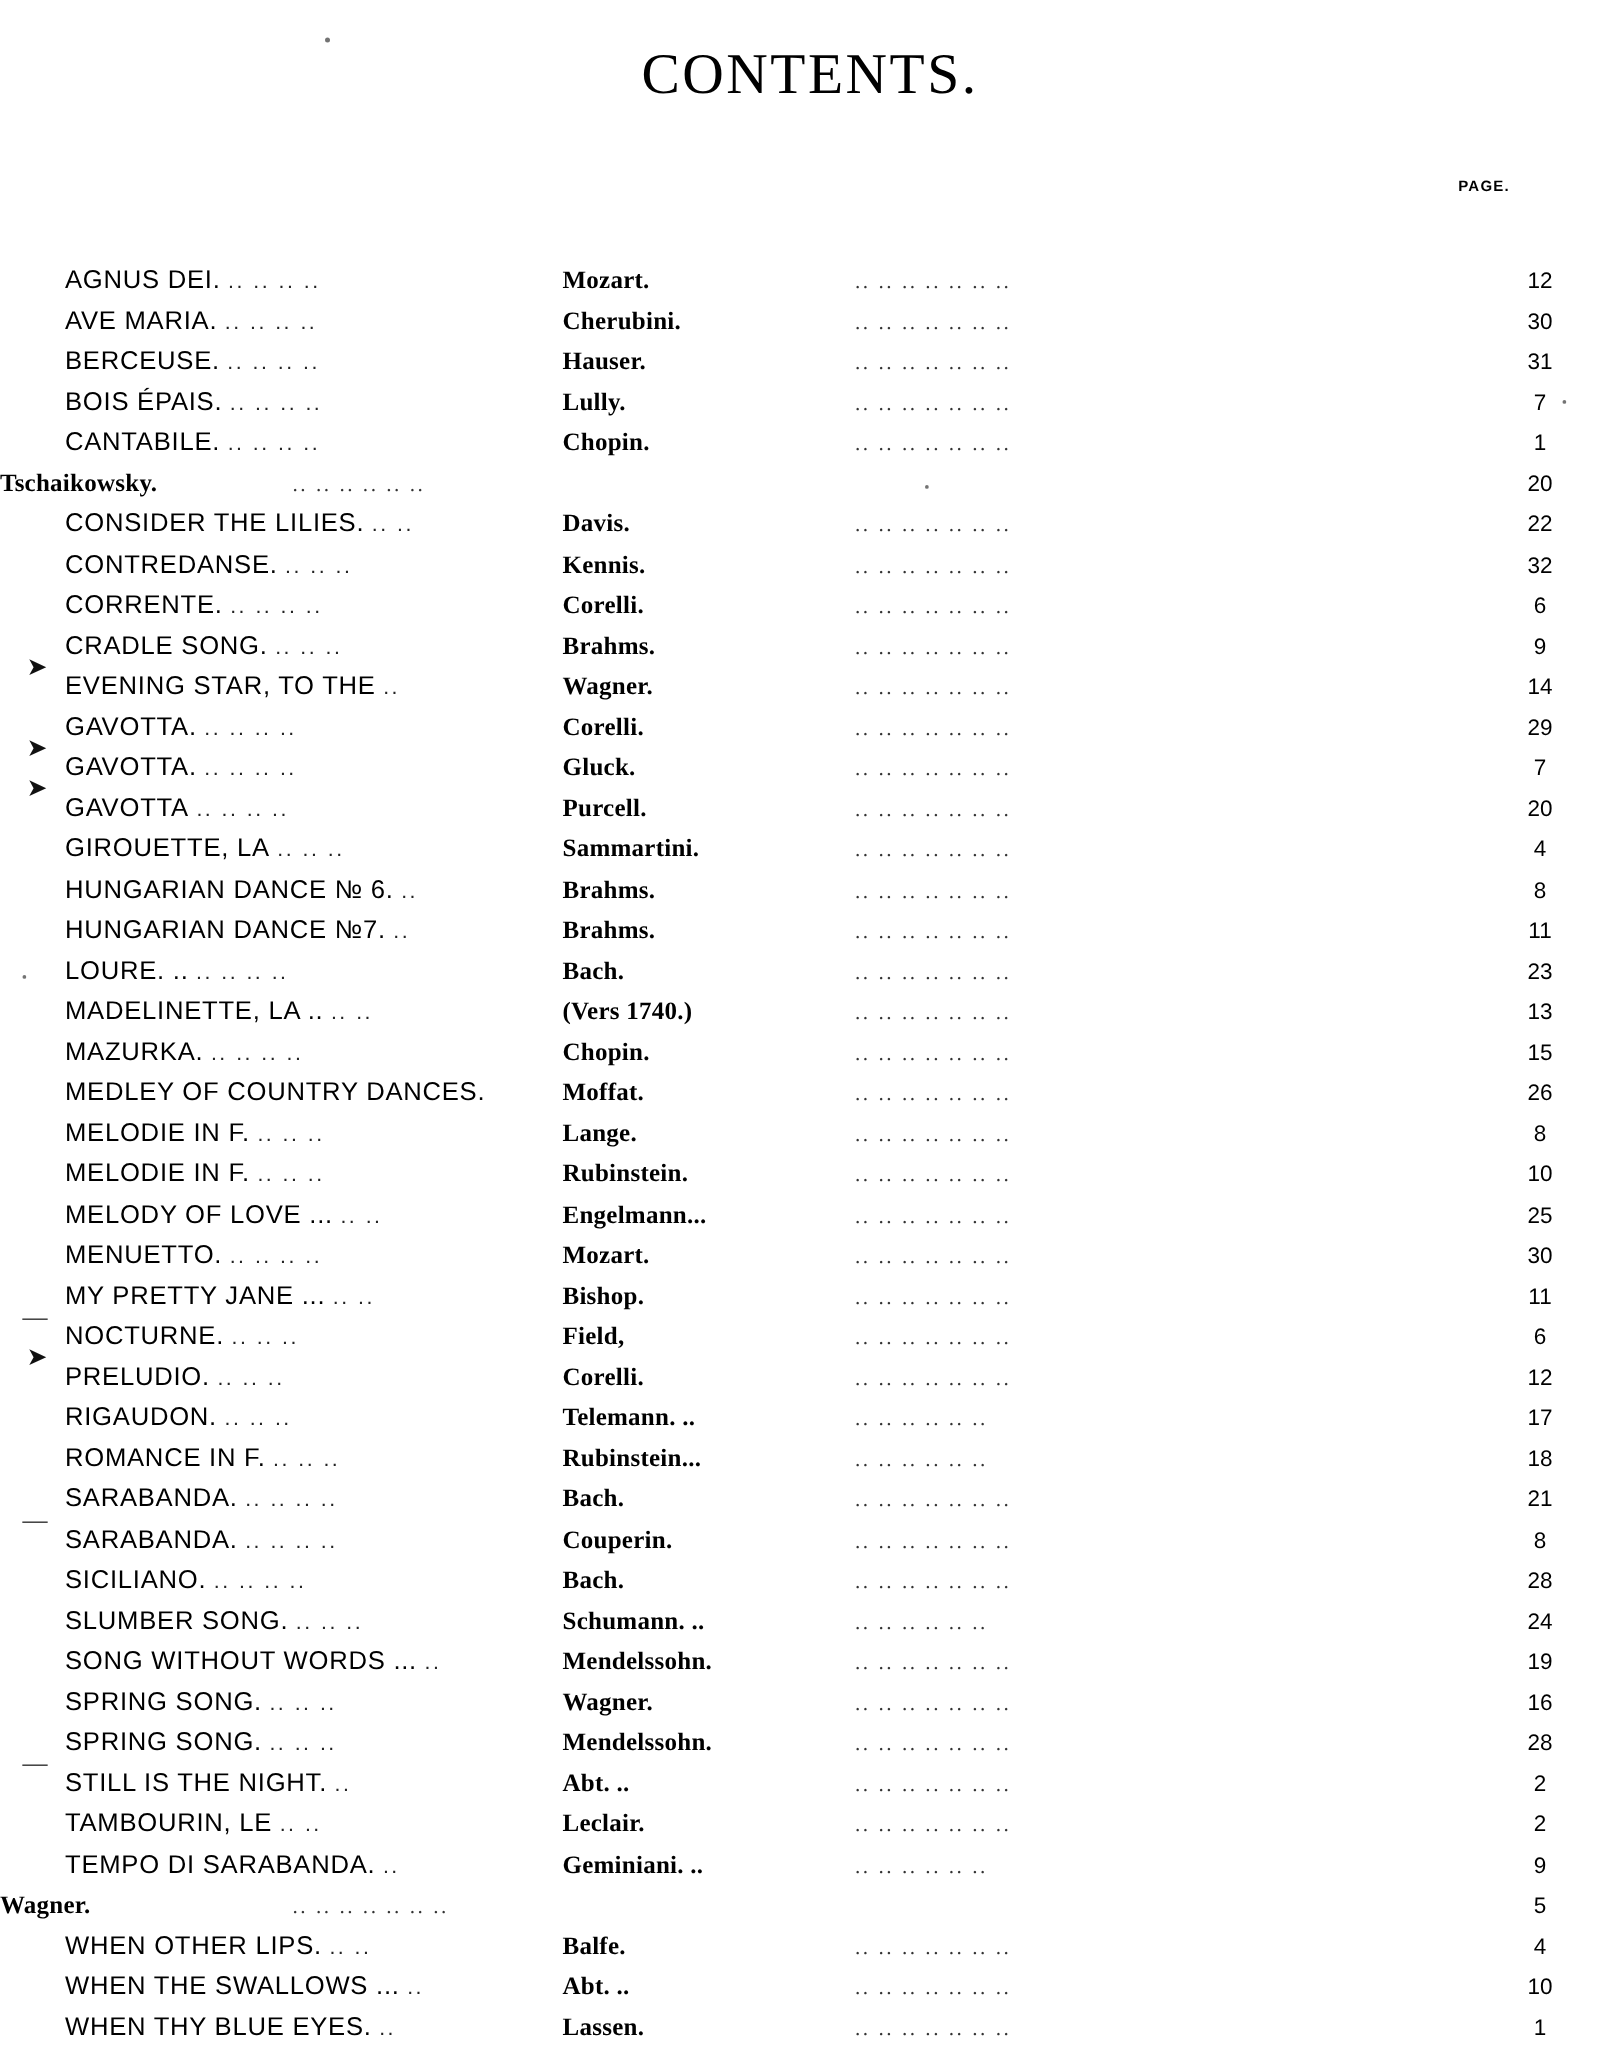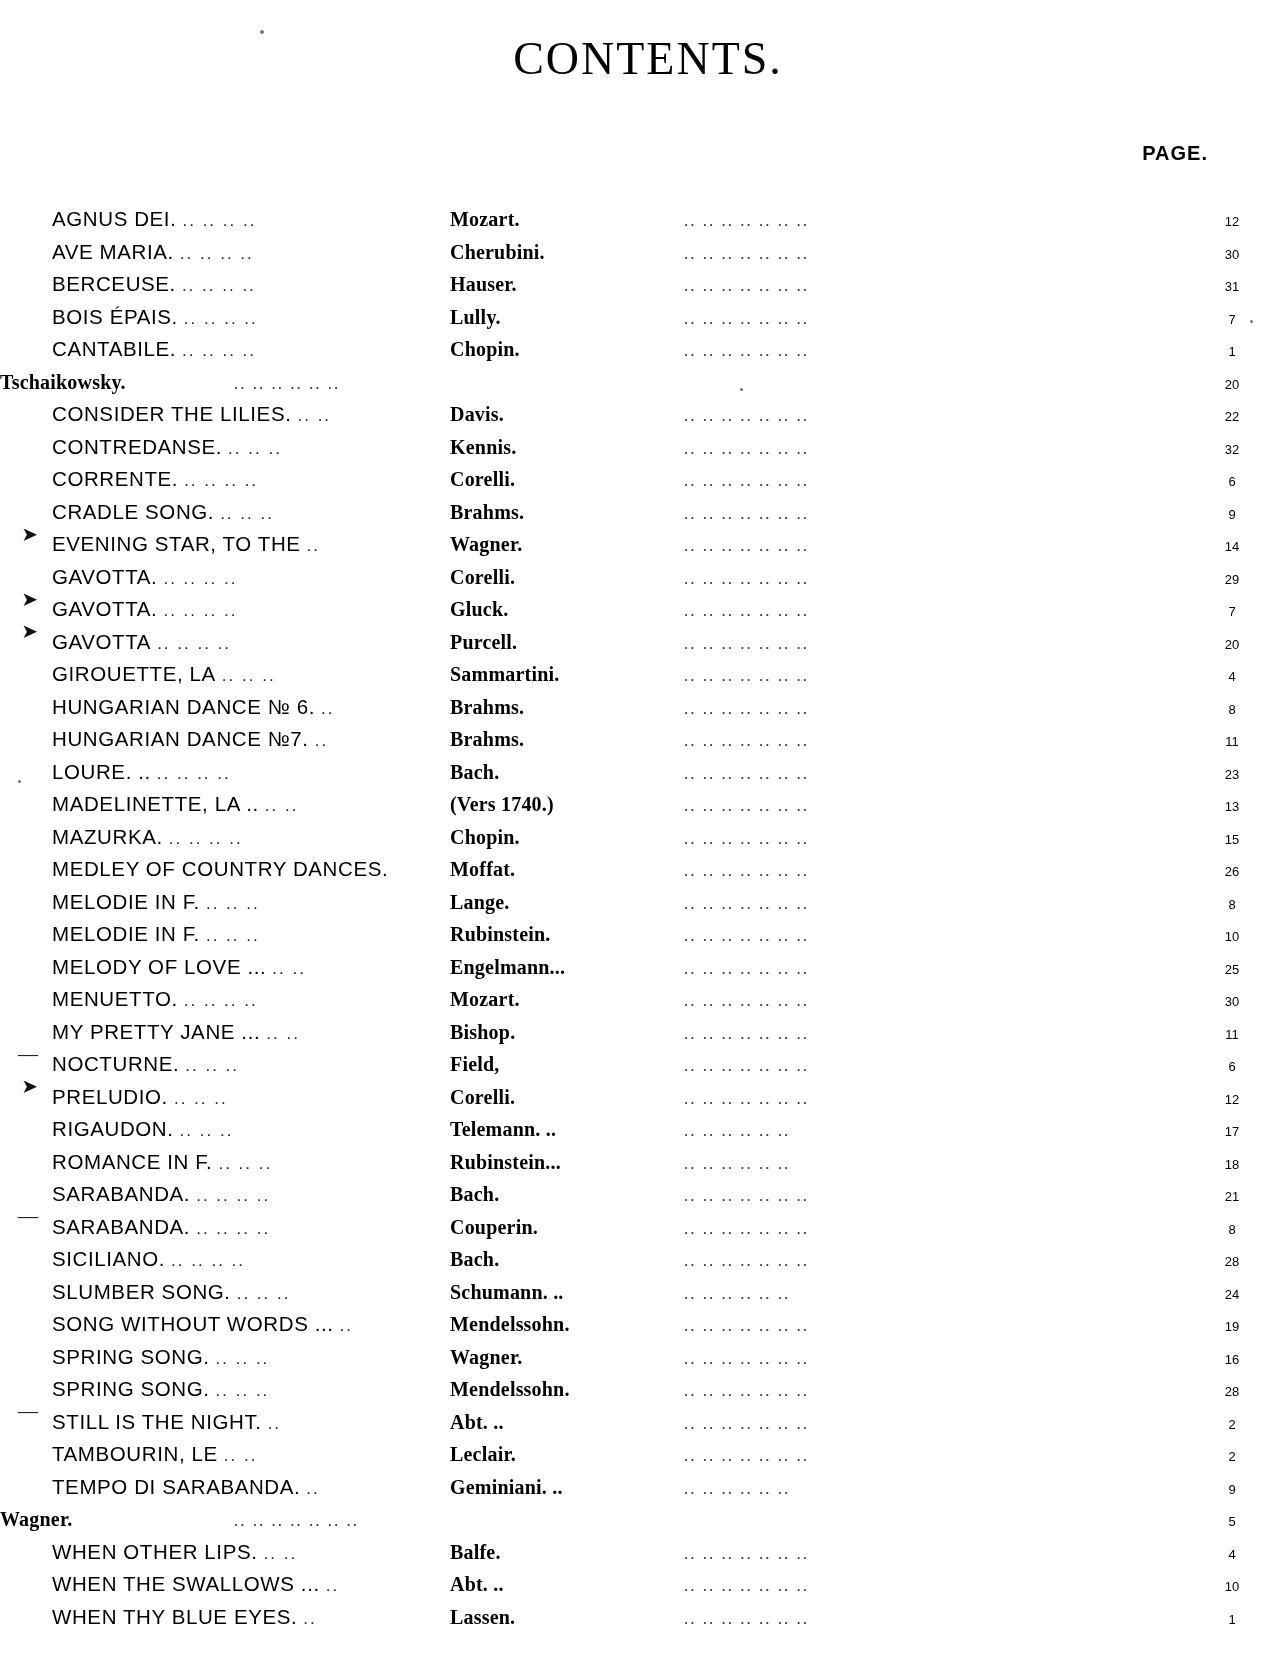--- a/index.html
+++ b/index.html
@@ -28,21 +28,21 @@
     letter-spacing: 2px;
     font-weight: 400;
     margin: 20px 0 0 16px;
     padding-top: 12px;
   }
   .page-col-label {
     position: absolute;
     right: 72px;
     top: 122px;
     font-family: "Liberation Sans", sans-serif;
-    font-size: 20px;
+    font-size: 12px;
     font-weight: 700;
     letter-spacing: 1px;
   }
   .toc {
     position: absolute;
     top: 146px;
     left: 0;
     width: 1280px;
   }
   .row {
@@ -96,21 +96,21 @@
     font-size: 17px;
     letter-spacing: 2px;
     white-space: nowrap;
     overflow: hidden;
     padding-left: 4px;
   }
   .pagenum-cell {
     width: 86px;
     text-align: center;
     font-family: "Liberation Sans", sans-serif;
-    font-size: 13px;
+    font-size: 18px;
     padding-right: 10px;
     box-sizing: border-box;
     margin-top: 48px;
   }
   .speck {
     position: absolute;
     background: #000;
     opacity: 0.55;
     border-radius: 50%;
   }

